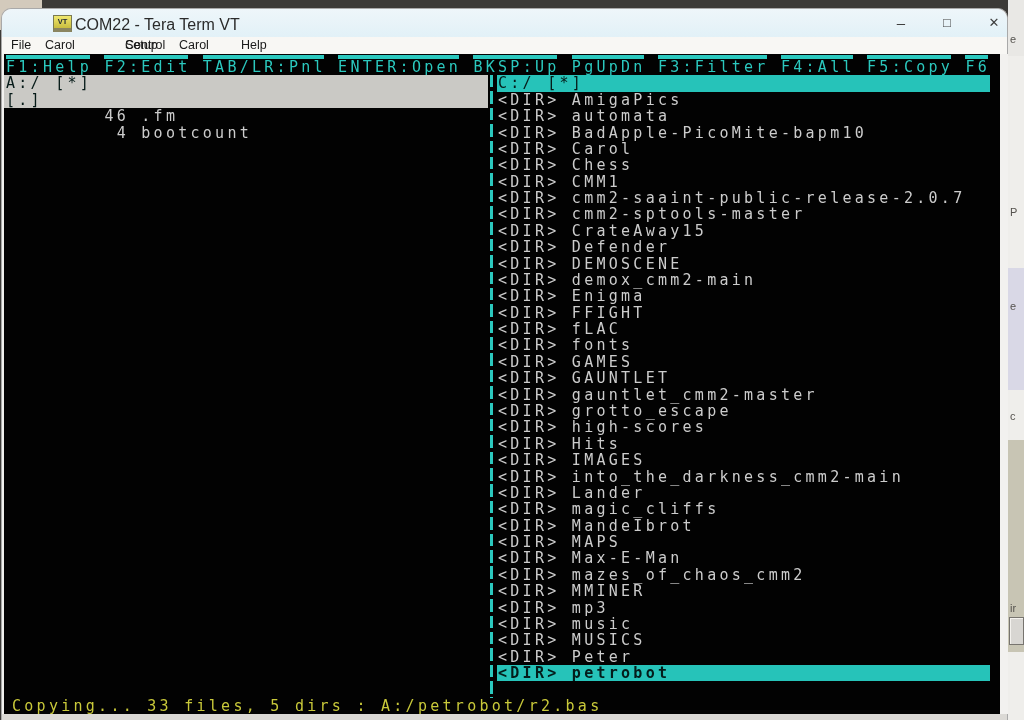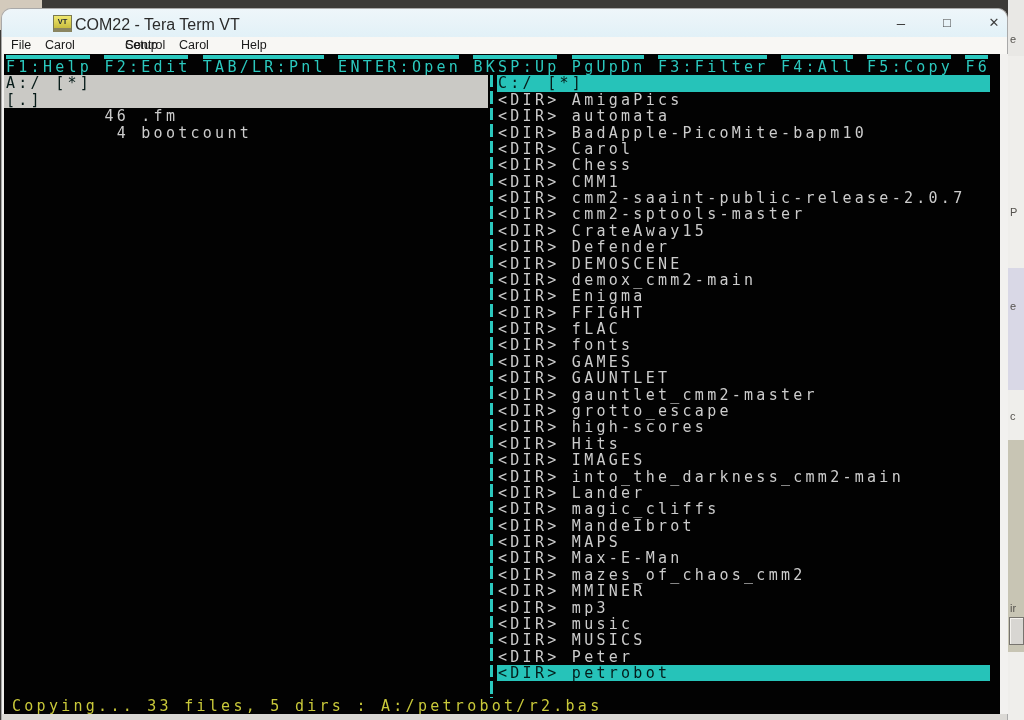--- a/index.html
+++ b/index.html
@@ -42,21 +42,21 @@
   .menu-item:nth-child(6){left:239px;}
 
   
   #term{position:absolute;left:2px;top:45px;width:996px;height:660px;background:#020202;overflow:hidden;
     font-family:"DejaVu Sans Mono",monospace;font-size:15px;letter-spacing:3.27px;white-space:pre;}
   .trow{position:absolute;left:0;width:100%;height:17px;line-height:16.4px;}
   .tspan{position:absolute;top:0;white-space:pre;}
   .fkey{color:var(--cyan-text);}
   .hdr{color:#061a18;}
   .filetxt{color:var(--file-text);}
-  .seltxt{color:#041d1b;}
+  .seltxt{color:#041d1b;font-weight:bold;}
   .statustxt{color:var(--status-yellow);margin-left:6px;}
   .bar{position:absolute;top:0;height:16.4px;}
   .bar-gray{background:var(--gray-bg);}
   .bar-cyan{background:var(--cyan-bg);}
   .dash{position:absolute;top:0.5px;height:4px;background:var(--cyan-text);}
   #divider{position:absolute;left:485.5px;top:21.4px;width:3px;height:623px;
     background:repeating-linear-gradient(180deg,var(--cyan-text) 0 12.5px,transparent 12.5px 16.38px);}
   .sizecell{display:inline-block;width:123px;text-align:right;}
   #scroll-strip{position:absolute;left:998px;top:45px;width:8px;height:660px;background:#f2f1ef;}
   #bottom-frame{position:absolute;left:0;top:705px;width:100%;height:7px;background:#dbd9d5;}

